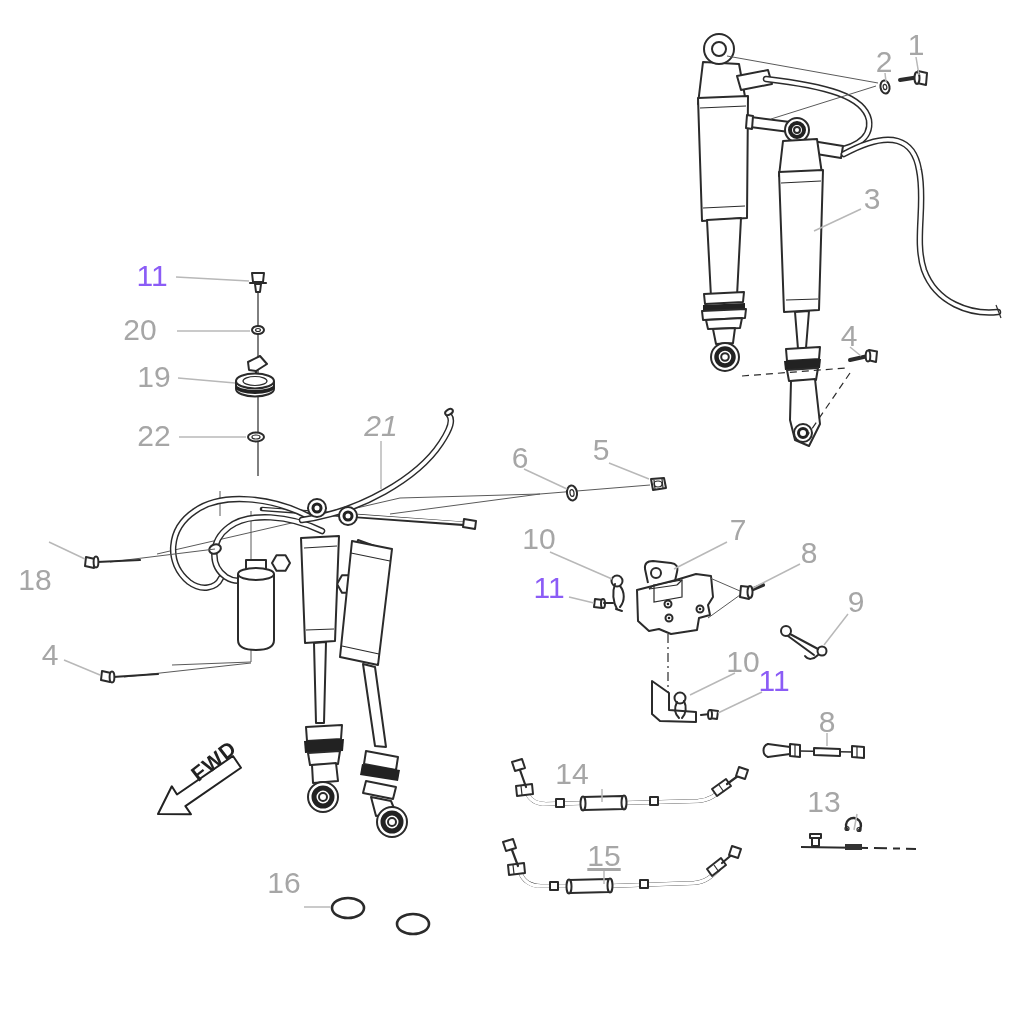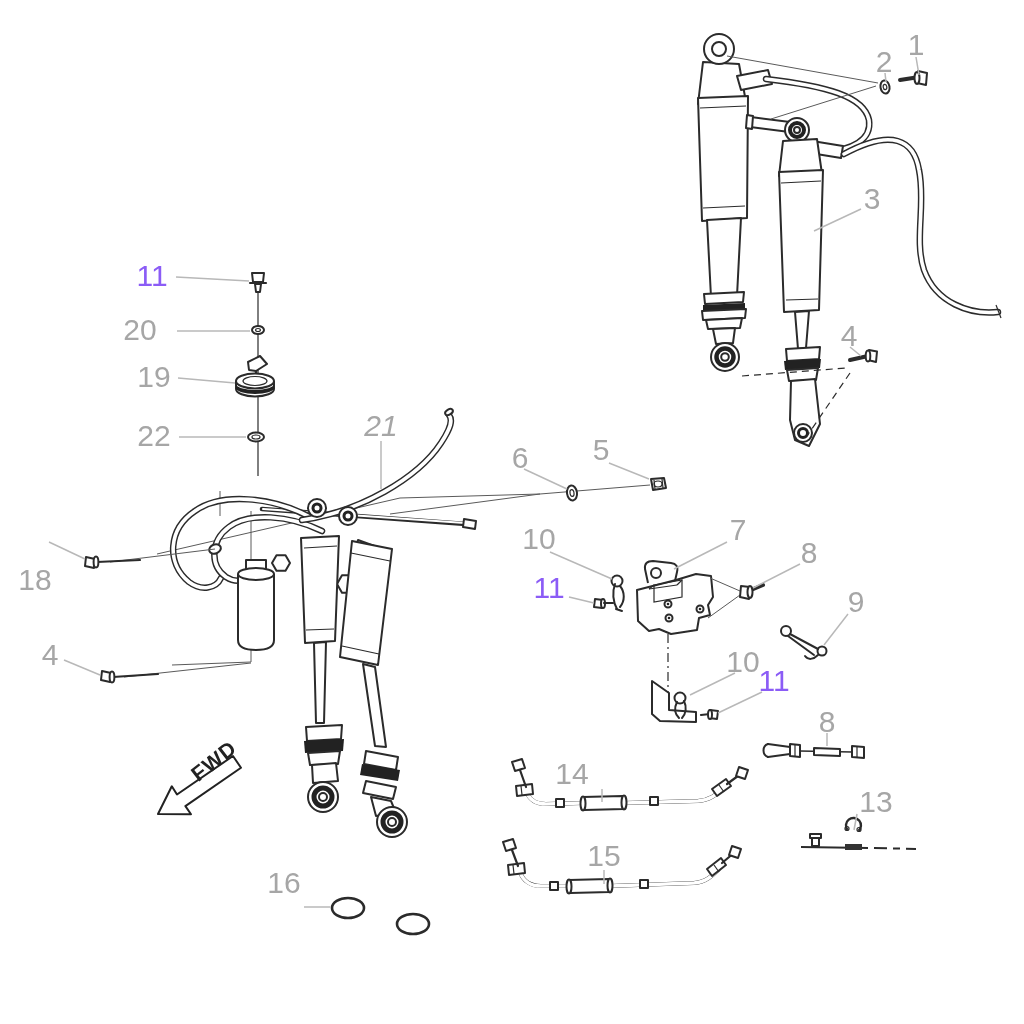--- a/index.html
+++ b/index.html
@@ -389,19 +389,19 @@
   <div class="lbl gray" style="left:539px;top:539px;">10</div>
   <div class="lbl gray" style="left:738px;top:530px;">7</div>
   <div class="lbl gray" style="left:809px;top:553px;">8</div>
   <div class="lbl black" style="left:549px;top:588px;">11</div>
   <div class="lbl gray" style="left:856px;top:602px;">9</div>
   <div class="lbl gray" style="left:50px;top:655px;">4</div>
   <div class="lbl gray" style="left:743px;top:662px;">10</div>
   <div class="lbl black" style="left:774px;top:681px;">11</div>
   <div class="lbl gray" style="left:827px;top:722px;">8</div>
   <div class="lbl gray" style="left:572px;top:774px;">14</div>
-  <div class="lbl gray" style="left:876px;top:802px;">13</div>
-  <div class="lbl gray" style="left:604px;top:856px;">15</div>
+  <div class="lbl gray" style="left:824px;top:802px;">13</div>
+  <div class="lbl gray" style="left:604px;top:856px;text-decoration:underline;">15</div>
   <div class="lbl gray" style="left:284px;top:883px;">16</div>
 
   <div class="fwd-text" style="left:214px;top:761px;">FWD</div>
 
 </div>
 
 </body></html>

